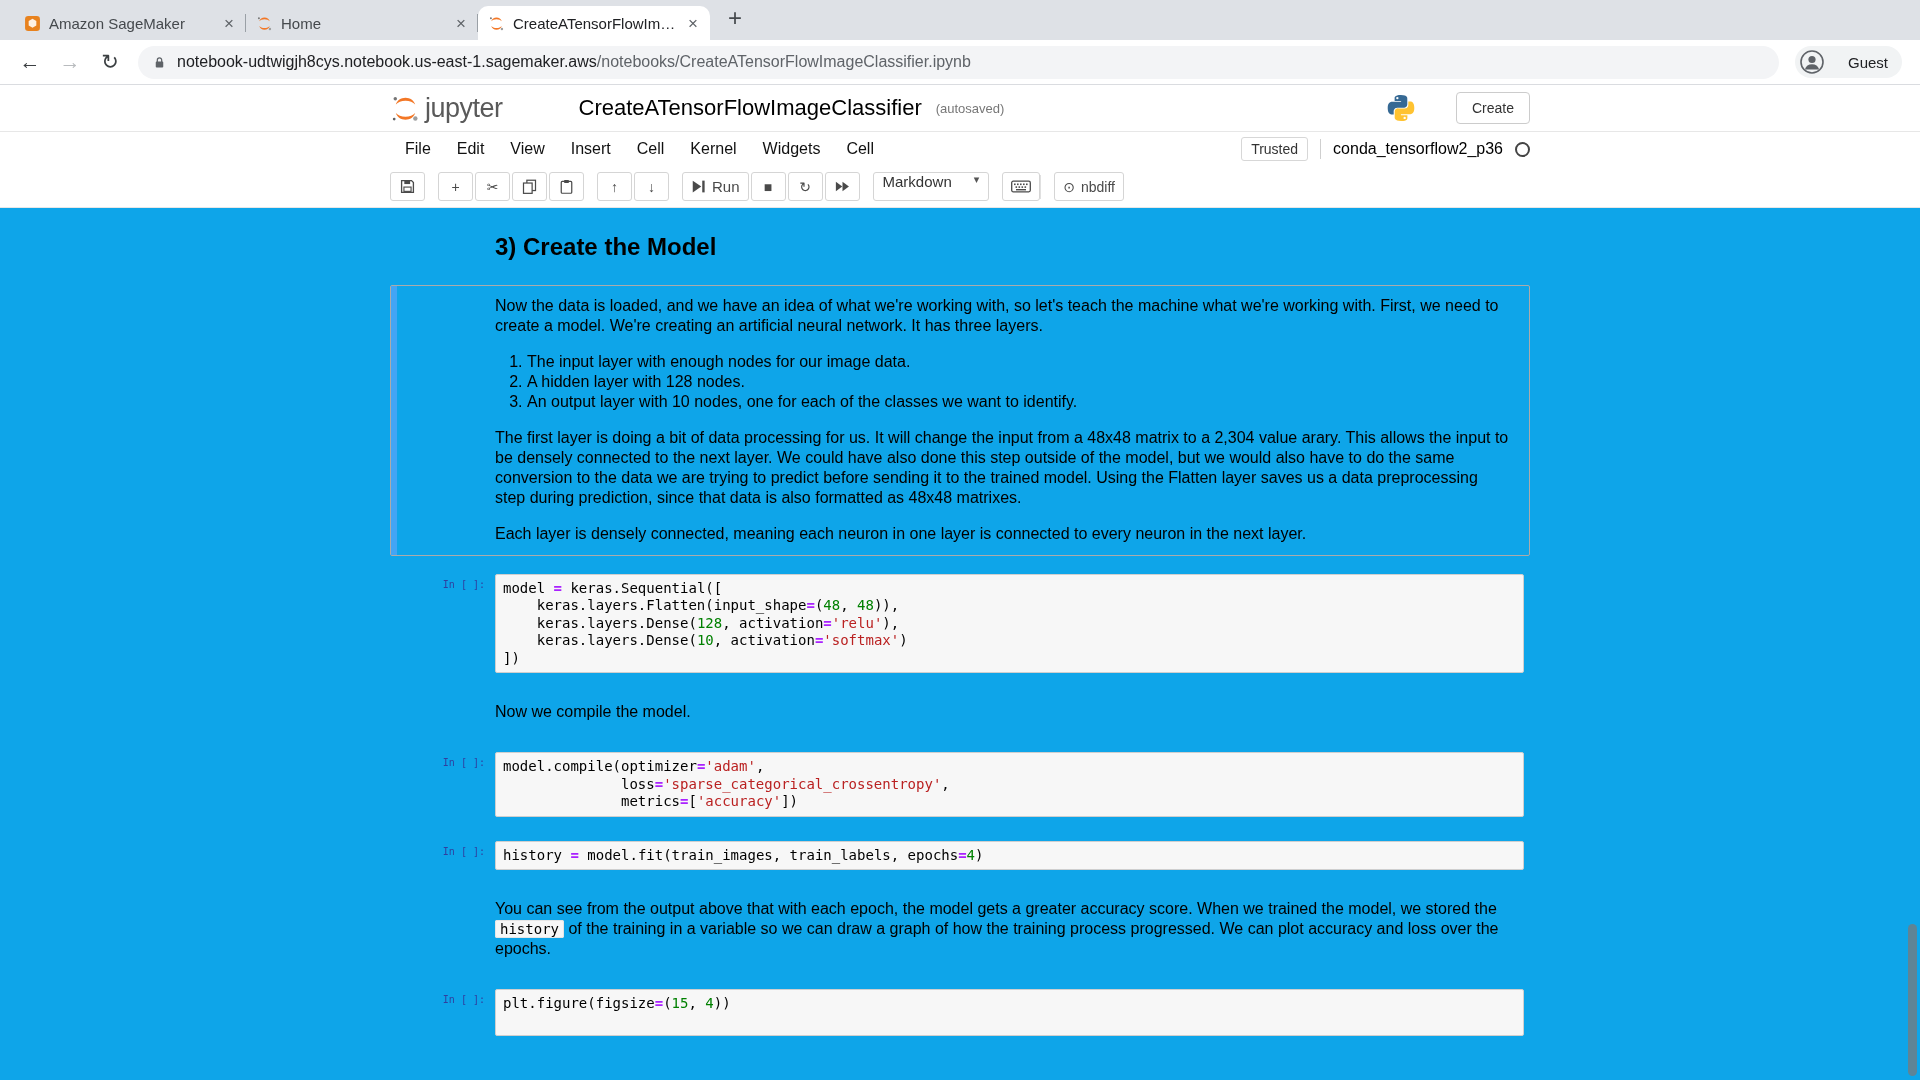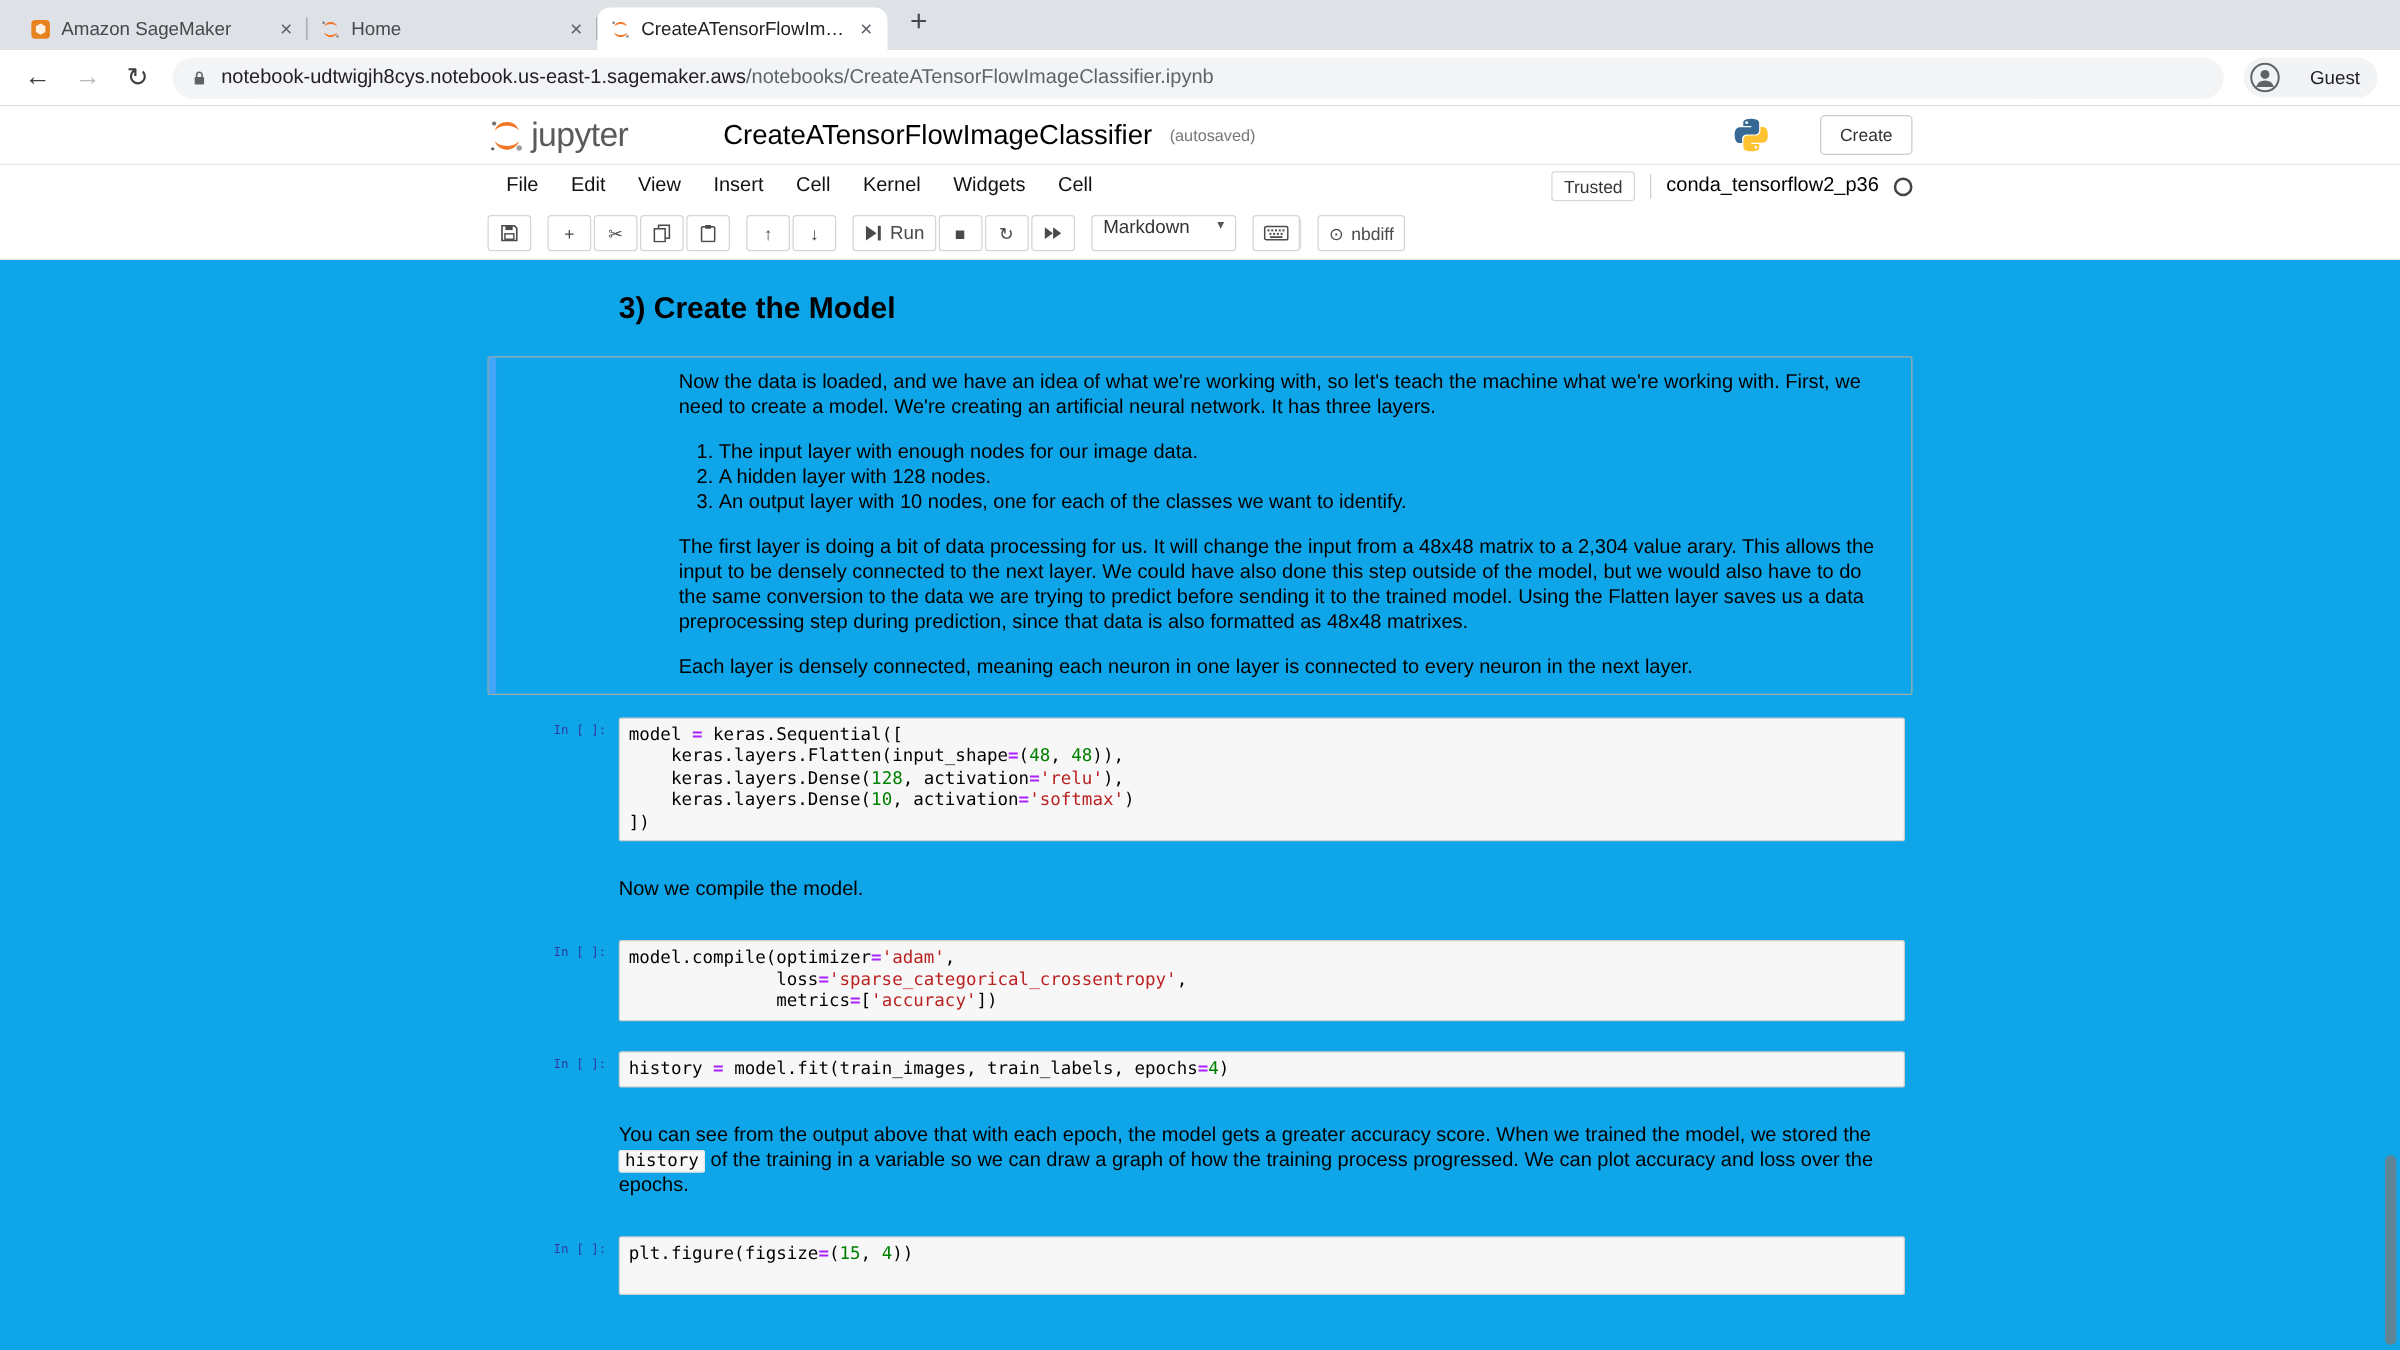--- a/index.html
+++ b/index.html
@@ -68,21 +68,21 @@
   .kbbtn .tb-ic svg { width:20px; height:13px; }
   .cellty { height:29px; border:1px solid #d5d5d5; border-radius:3px; background:#fff; display:flex;
             align-items:flex-start; gap:22px; padding:0 9px; font-size:15px; color:#333; margin-right:13px; }
   .caret { font-size:11px; color:#555; }
   .tb-sep { width:1px; height:24px; background:#e0e0e0; margin:0 13px 0 0; }
   .nbdiff { font-size:14px; }
 
   
   .nb-scroll { height:873px; overflow:hidden; padding-top:12px; background:#0ea5e9; }
   .cell { display:flex; margin-bottom:12px; border:1px solid transparent; border-radius:2px; position:relative; padding:5px 5px 5px 0; }
-  .cell.selected { border-color:#ababab;gap:48px; }
+  .cell.selected { border-color:#ababab; }
   .cell.selected::before { content:''; position:absolute; left:0; top:0; bottom:0; width:6px; background:#42A5F5; }
   .prompt { flex:0 0 104px; text-align:right; padding:5px 10px 0 0; font-family:"DejaVu Sans Mono", monospace;
             font-size:10px; color:#303F9F; white-space:nowrap; }
   .input-area { flex:1; border:1px solid #cfcfcf; border-radius:2px; background:#f7f7f7; padding:5px 7px; overflow:hidden; }
   .cm { font-family:"DejaVu Sans Mono", monospace; font-size:14px; line-height:17.5px; color:#000; }
   .cm-line { white-space:pre; min-height:17.5px; }
   .tok-p { color:#000; }
   .tok-o { color:#AA22FF; font-weight:bold; }
   .tok-n { color:#008000; }
   .tok-s { color:#BA2121; }

